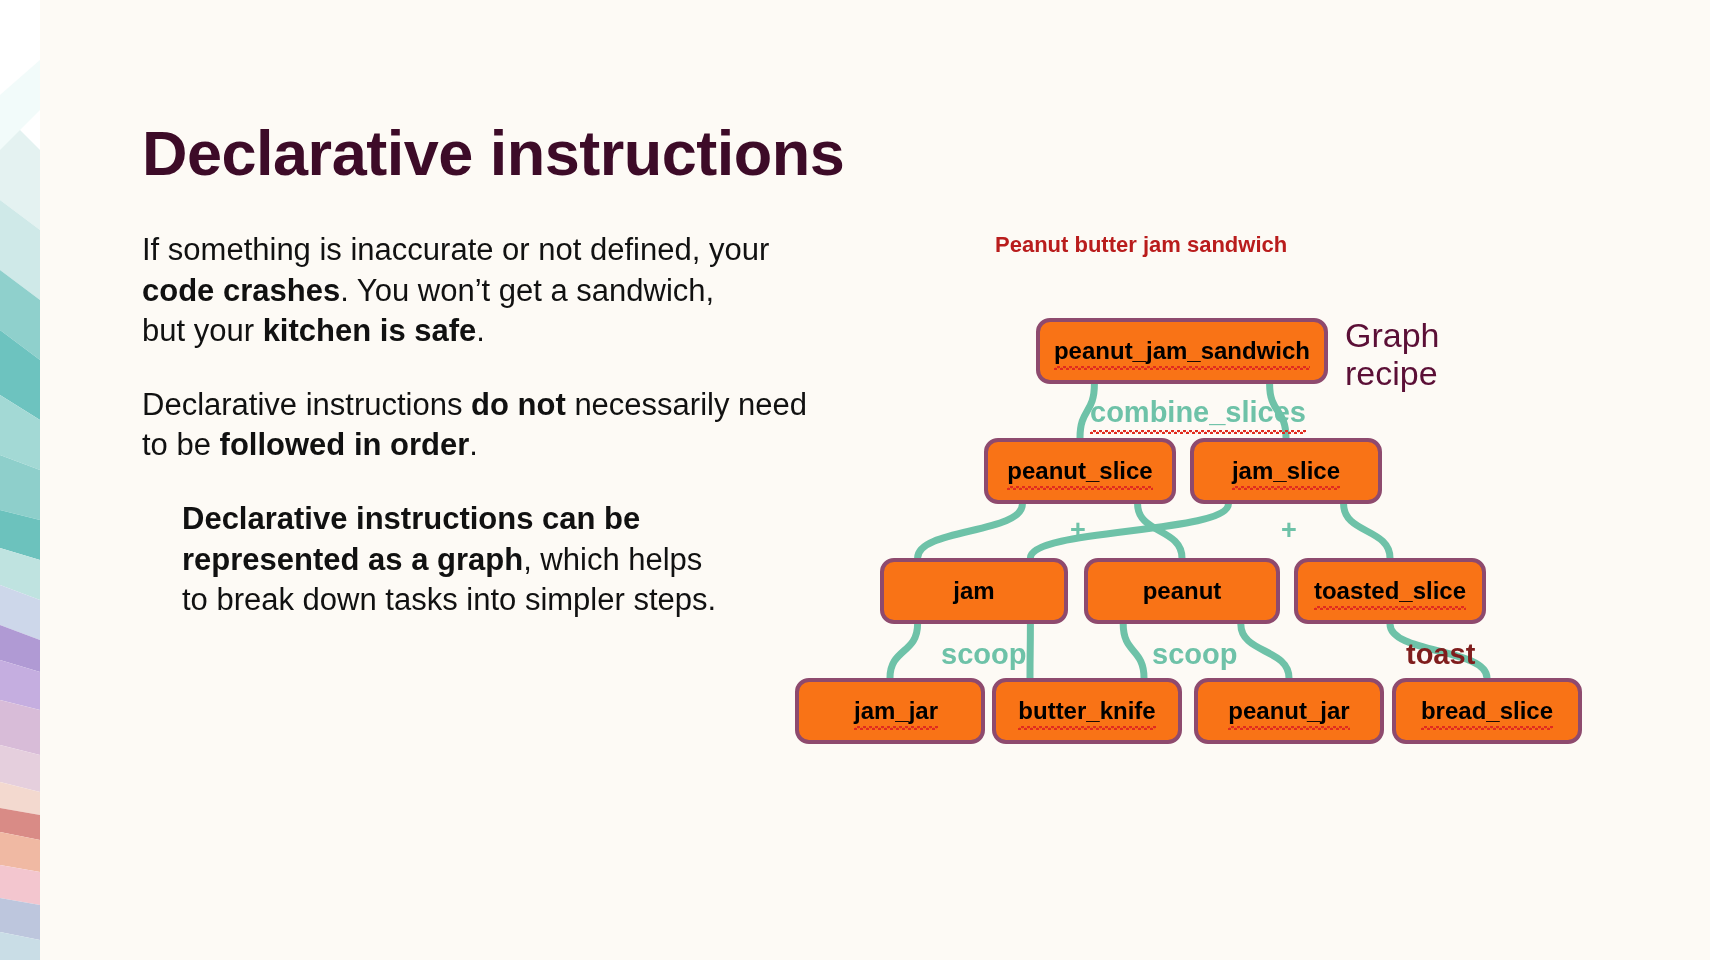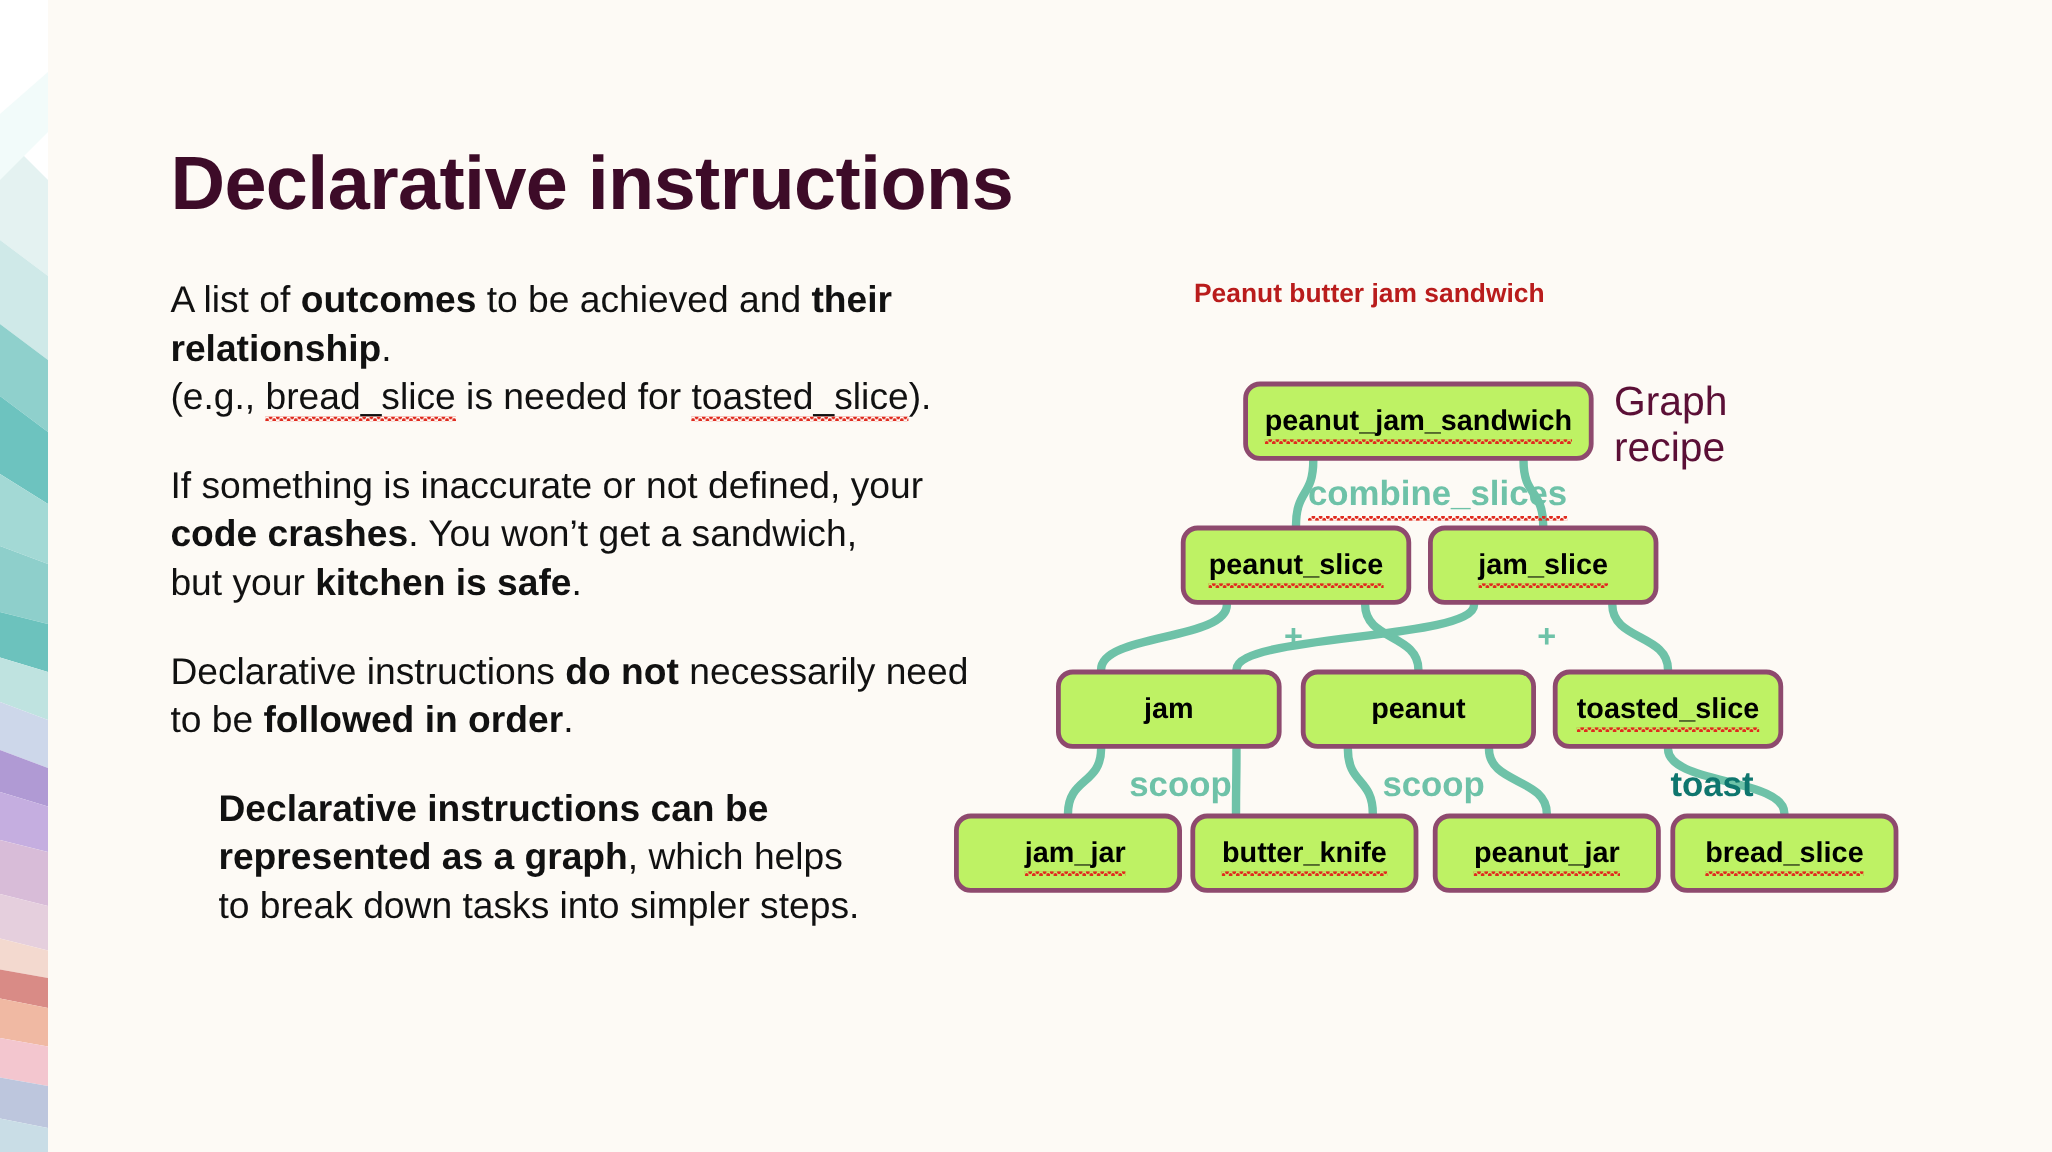--- a/index.html
+++ b/index.html
@@ -73,21 +73,21 @@
 
   
   #graph-area{
     position:absolute;left:700px;top:300px;width:850px;height:470px;
   }
   #edges{position:absolute;left:0;top:0;width:850px;height:470px;}
 
   .node{
     position:absolute;
     box-sizing:border-box;
-    background:#bef264;
+    background:#f97316;
     border:4px solid #8e4a6e;
     border-radius:14px;
     display:flex;align-items:center;justify-content:center;
     font-size:24px;font-weight:bold;color:#000;
     z-index:3;
   }
   .node .lbl{position:relative;white-space:nowrap;}
   .node .lbl.sp::after{bottom:-5px;}
 
   .edge-label{
@@ -133,21 +133,20 @@
     <polygon points="0,898 40,905 40,940 0,932" fill="#bdc6dd"></polygon>
     <polygon points="0,932 40,940 40,960 0,960" fill="#c9dde6"></polygon>
   </svg>
 </div>
 
 <div id="slide">
 
   <h1 id="page-title">Declarative instructions</h1>
 
   <div id="body-column">
-      <div class="para"><span>A list of </span><b>outcomes</b><span> to be achieved and </span><b>their relationship</b><span>.</span><br><span>(e.g., </span><span class="sp">bread_slice</span><span> is needed for </span><span class="sp">toasted_slice</span><span>).</span></div>
       <div class="para"><span>If something is inaccurate or not defined, your</span><br><b>code crashes</b><span>. You won’t get a sandwich,</span><br><span>but your </span><b>kitchen is safe</b><span>.</span></div>
       <div class="para"><span>Declarative instructions </span><b>do not</b><span> necessarily need</span><br><span>to be </span><b>followed in order</b><span>.</span></div>
       <div class="para"><b>Declarative instructions can be</b><br><b>represented as a graph</b><span>, which helps</span><br><span>to break down tasks into simpler steps.</span></div>
     </div>
 
   <div id="graph-heading">Peanut butter jam sandwich</div>
 
   <div id="graph-recipe-label">
     <div>Graph</div>
     <div>recipe</div>
@@ -195,16 +194,16 @@
         <span class="lbl sp">peanut_jar</span>
       </div>
       <div class="node" style="left: 652px; top: 378px; width: 190px; height: 66px; border-color: rgb(142, 74, 110);">
         <span class="lbl sp">bread_slice</span>
       </div>
       <div class="edge-label sp" style="left: 350px; top: 96px; color: rgb(110, 194, 168);">combine_slices</div>
       <div class="plus" style="left: 330px; top: 215px; color: rgb(110, 194, 168);">+</div>
       <div class="plus" style="left: 541px; top: 215px; color: rgb(110, 194, 168);">+</div>
       <div class="edge-label" style="left: 201px; top: 338px; color: rgb(110, 194, 168);">scoop</div>
       <div class="edge-label" style="left: 412px; top: 338px; color: rgb(110, 194, 168);">scoop</div>
-      <div class="edge-label" style="left: 652px; top: 338px; color: #0f766e;">toast</div>
+      <div class="edge-label" style="left: 666px; top: 338px; color: #7f1d1d;">toast</div>
     </div>
 
 </div>
 
 </body></html>

